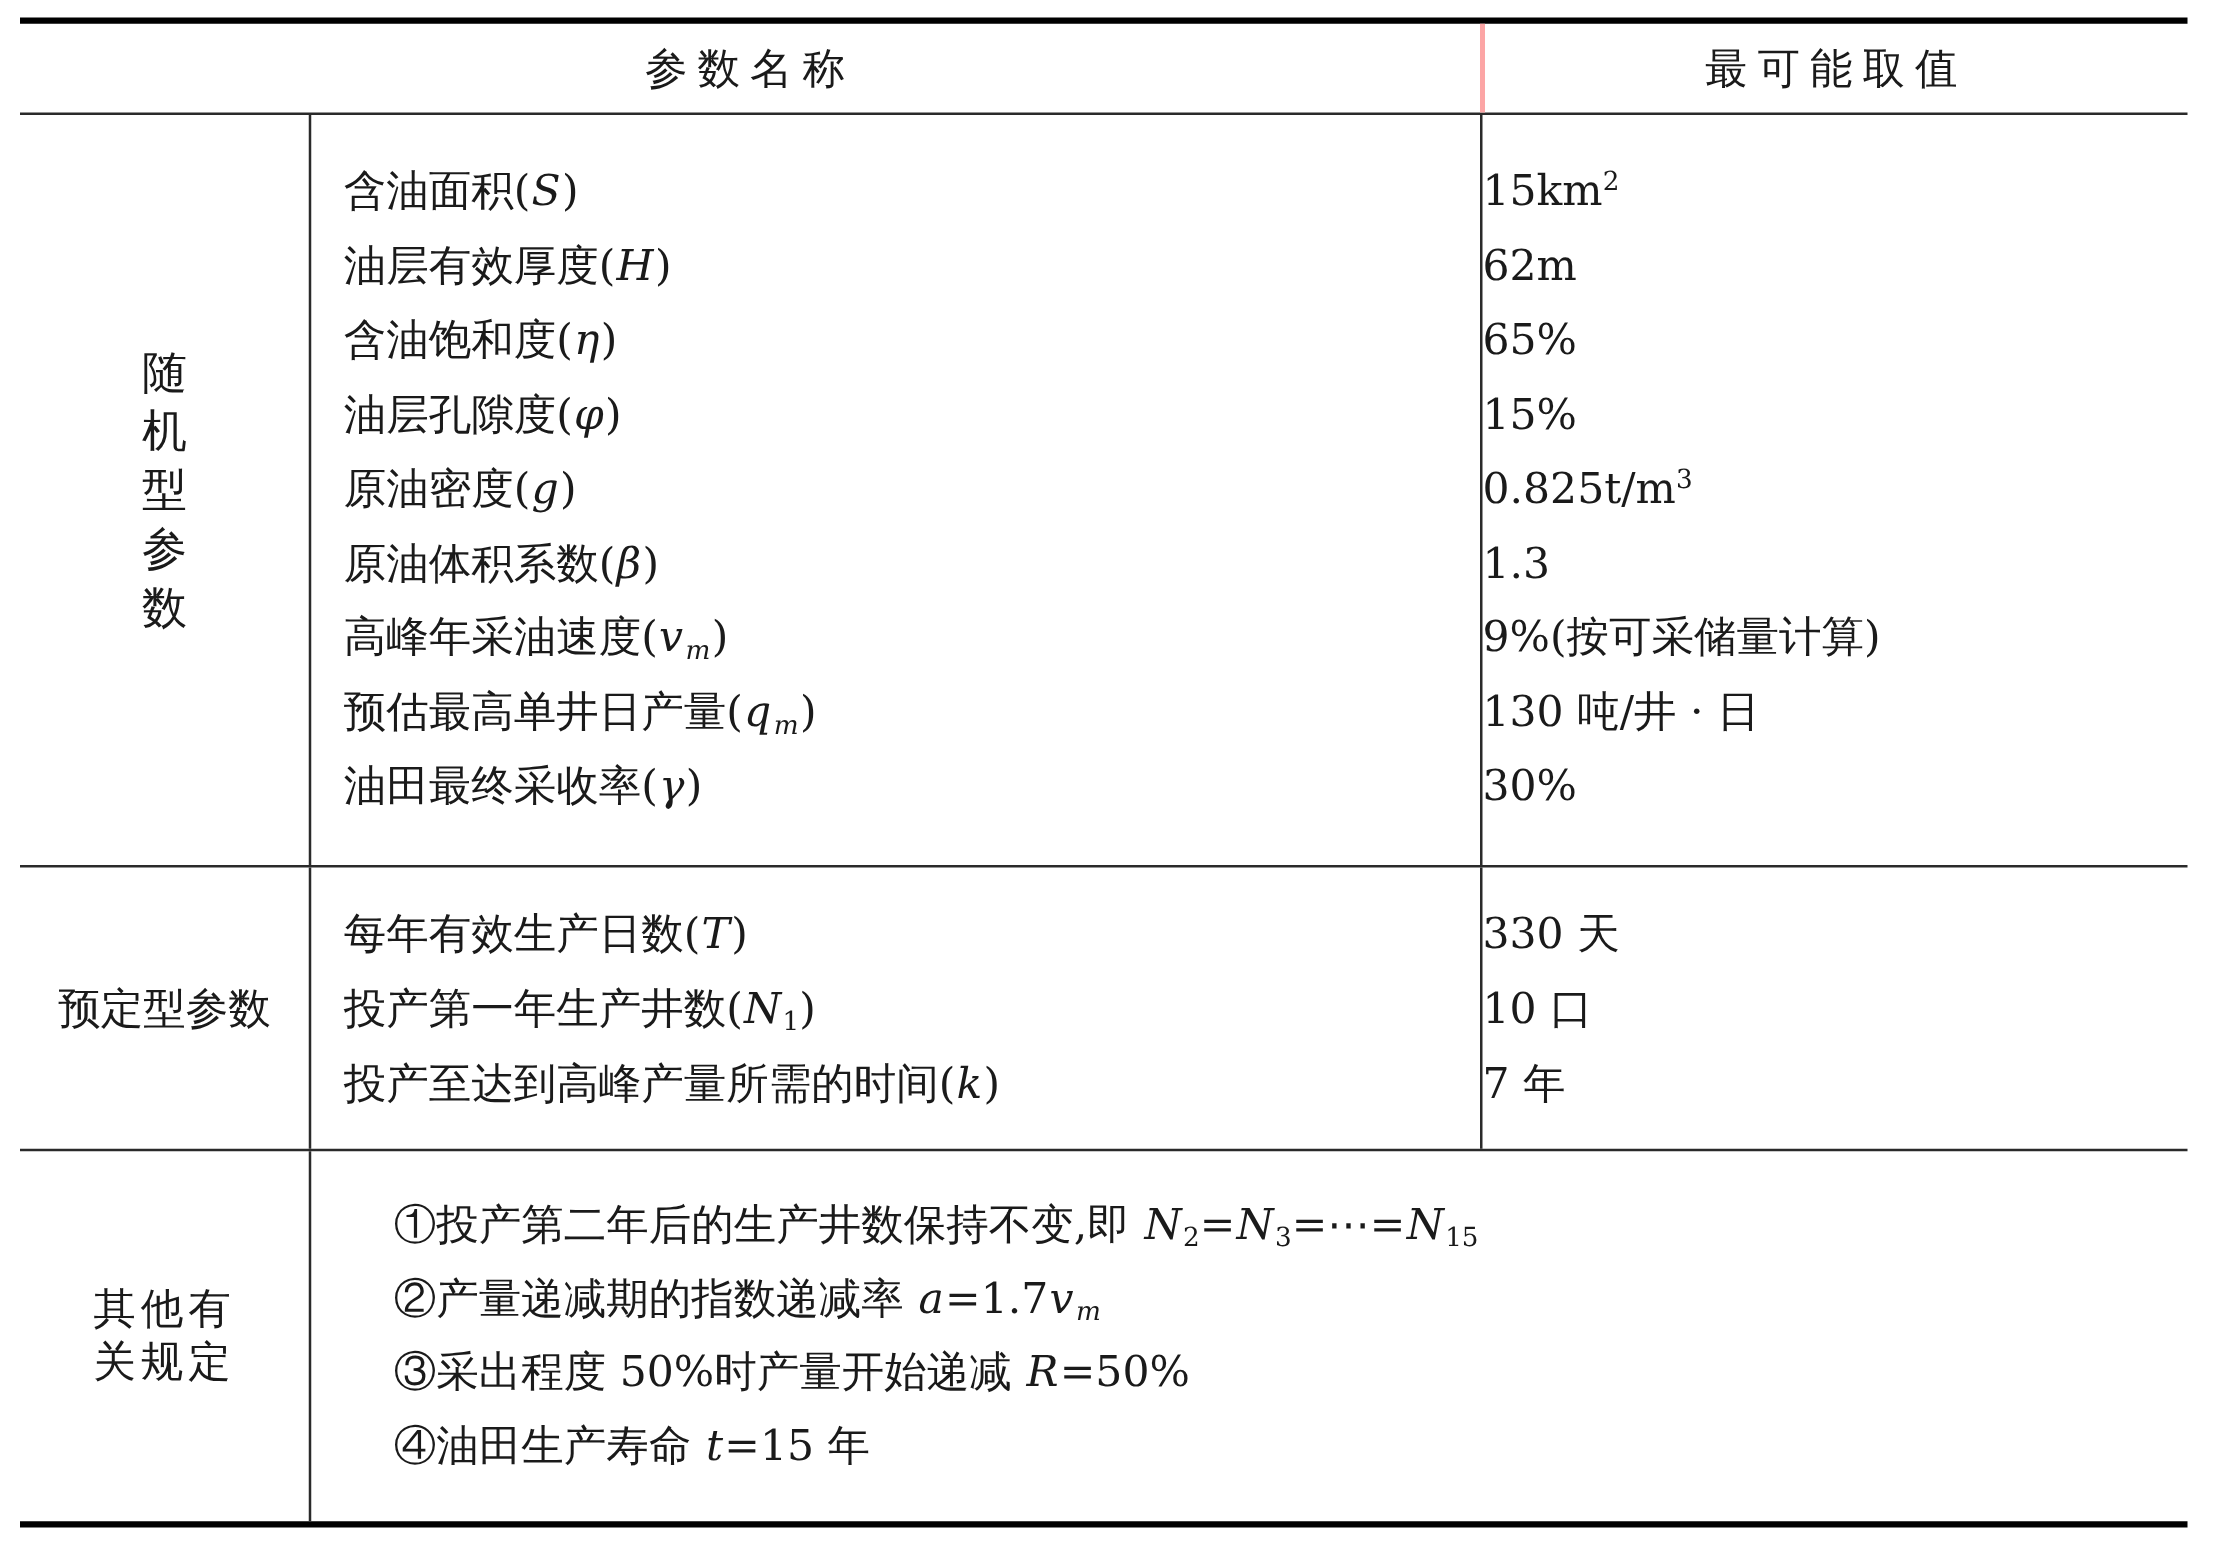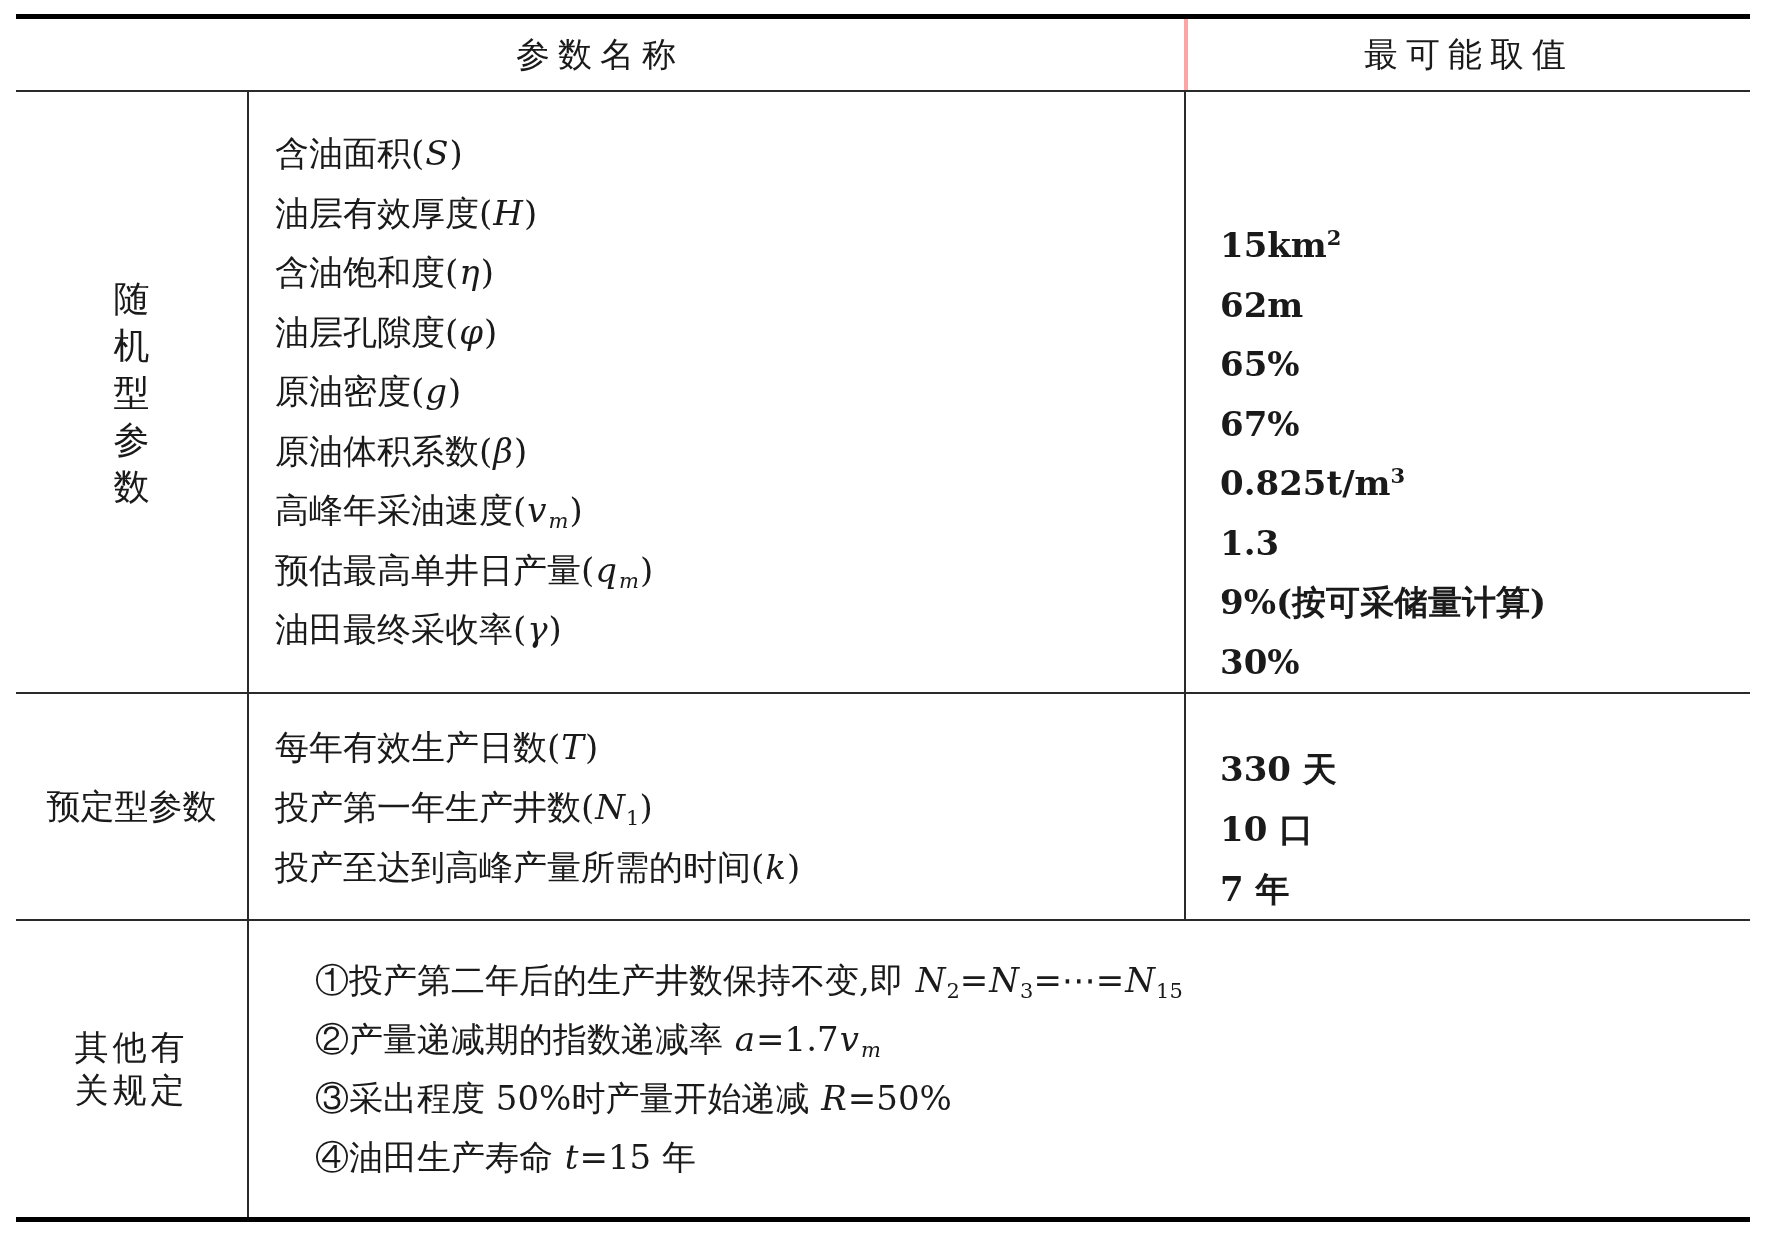--- a/index.html
+++ b/index.html
@@ -20,21 +20,21 @@
   .group.g1{height:600px;border-bottom:2px solid #2a2a2a;box-sizing:content-box;}
   .group.g2{height:225px;border-bottom:2px solid #2a2a2a;box-sizing:content-box;}
   .group.g3{flex:1;}
   .labelcell{width:231px;display:flex;align-items:center;justify-content:center;
     font-size:34px;text-align:center;box-sizing:border-box;}
   .labelcell .vert{line-height:47px;font-size:36px;white-space:pre-line;}
   .labelcell .two{line-height:43px;white-space:pre-line;letter-spacing:4px;}
   .midcell{width:937px;border-left:2px solid #2a2a2a;box-sizing:border-box;
     display:flex;flex-direction:column;justify-content:center;padding-left:26px;}
   .valcell{flex:1;border-left:2px solid #2a2a2a;box-sizing:border-box;
-    display:flex;flex-direction:column;justify-content:flex-end;padding-left:34px;font-weight:bold;}
+    display:flex;flex-direction:column;justify-content:center;}
   .fullcell{flex:1;border-left:2px solid #2a2a2a;box-sizing:border-box;
     display:flex;flex-direction:column;justify-content:center;padding-left:26px;}
   .row{font-size:34px;line-height:59.5px;white-space:nowrap;}
   .g2row{line-height:60px;}
   .g3row{line-height:59px;margin-left:40px;}
   i{font-family:"DejaVu Serif","Liberation Serif",serif;font-style:italic;padding:0 1px;}
   sup,sub{font-size:21px;line-height:0;}
   sub{vertical-align:-6px;}
   sup{vertical-align:12px;}
 </style>
@@ -65,24 +65,25 @@
           <div class="row">原油密度(<i>g</i>)</div>
           <div class="row">原油体积系数(<i>β</i>)</div>
           <div class="row">高峰年采油速度(<i>v</i><sub><i>m</i></sub>)</div>
           <div class="row">预估最高单井日产量(<i>q</i><sub><i>m</i></sub>)</div>
           <div class="row">油田最终采收率(<i>γ</i>)</div>
         </div>
       <div class="valcell">
           <div class="row">15km<sup>2</sup></div>
           <div class="row">62m</div>
           <div class="row">65%</div>
-          <div class="row">67%</div>
+          <div class="row">15%</div>
           <div class="row">0.825t/m<sup>3</sup></div>
           <div class="row">1.3</div>
           <div class="row">9%(按可采储量计算)</div>
+          <div class="row">130 吨/井 · 日</div>
           <div class="row">30%</div>
         </div>
     </div>
 
     <div class="group g2">
       <div class="labelcell">
         <div>预定型参数</div>
       </div>
       <div class="midcell">
           <div class="row g2row">每年有效生产日数(<i>T</i>)</div>

